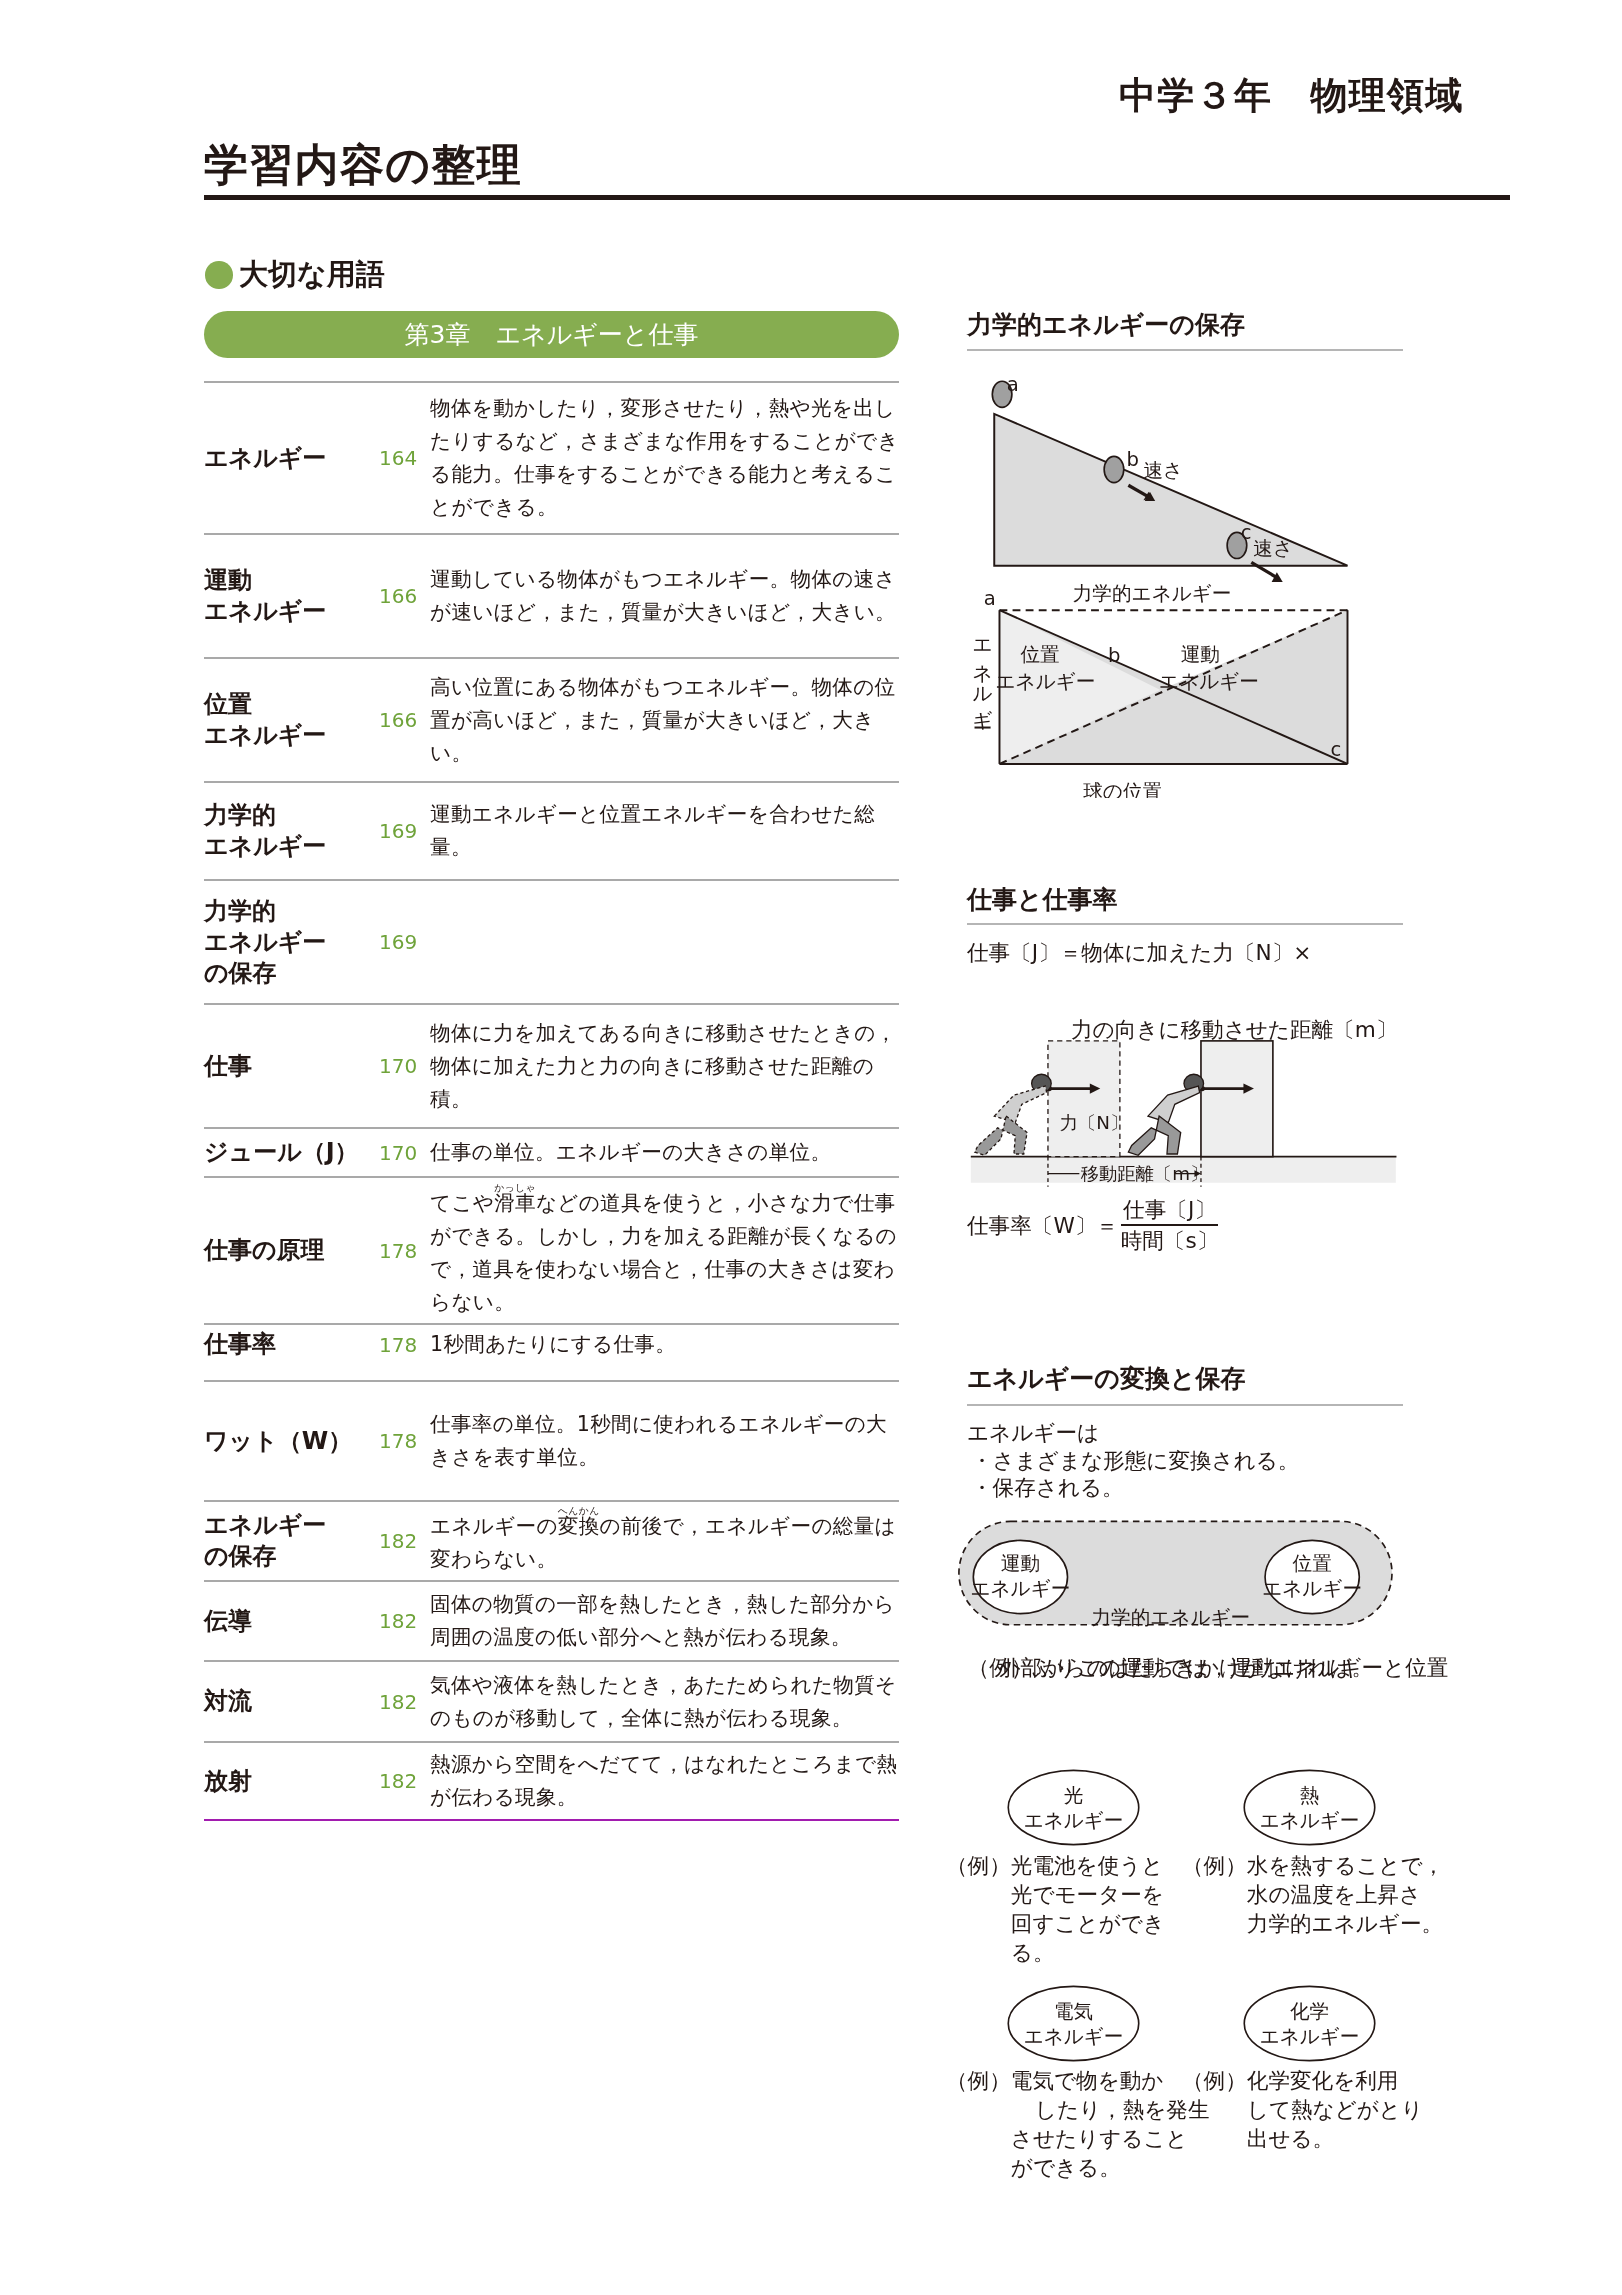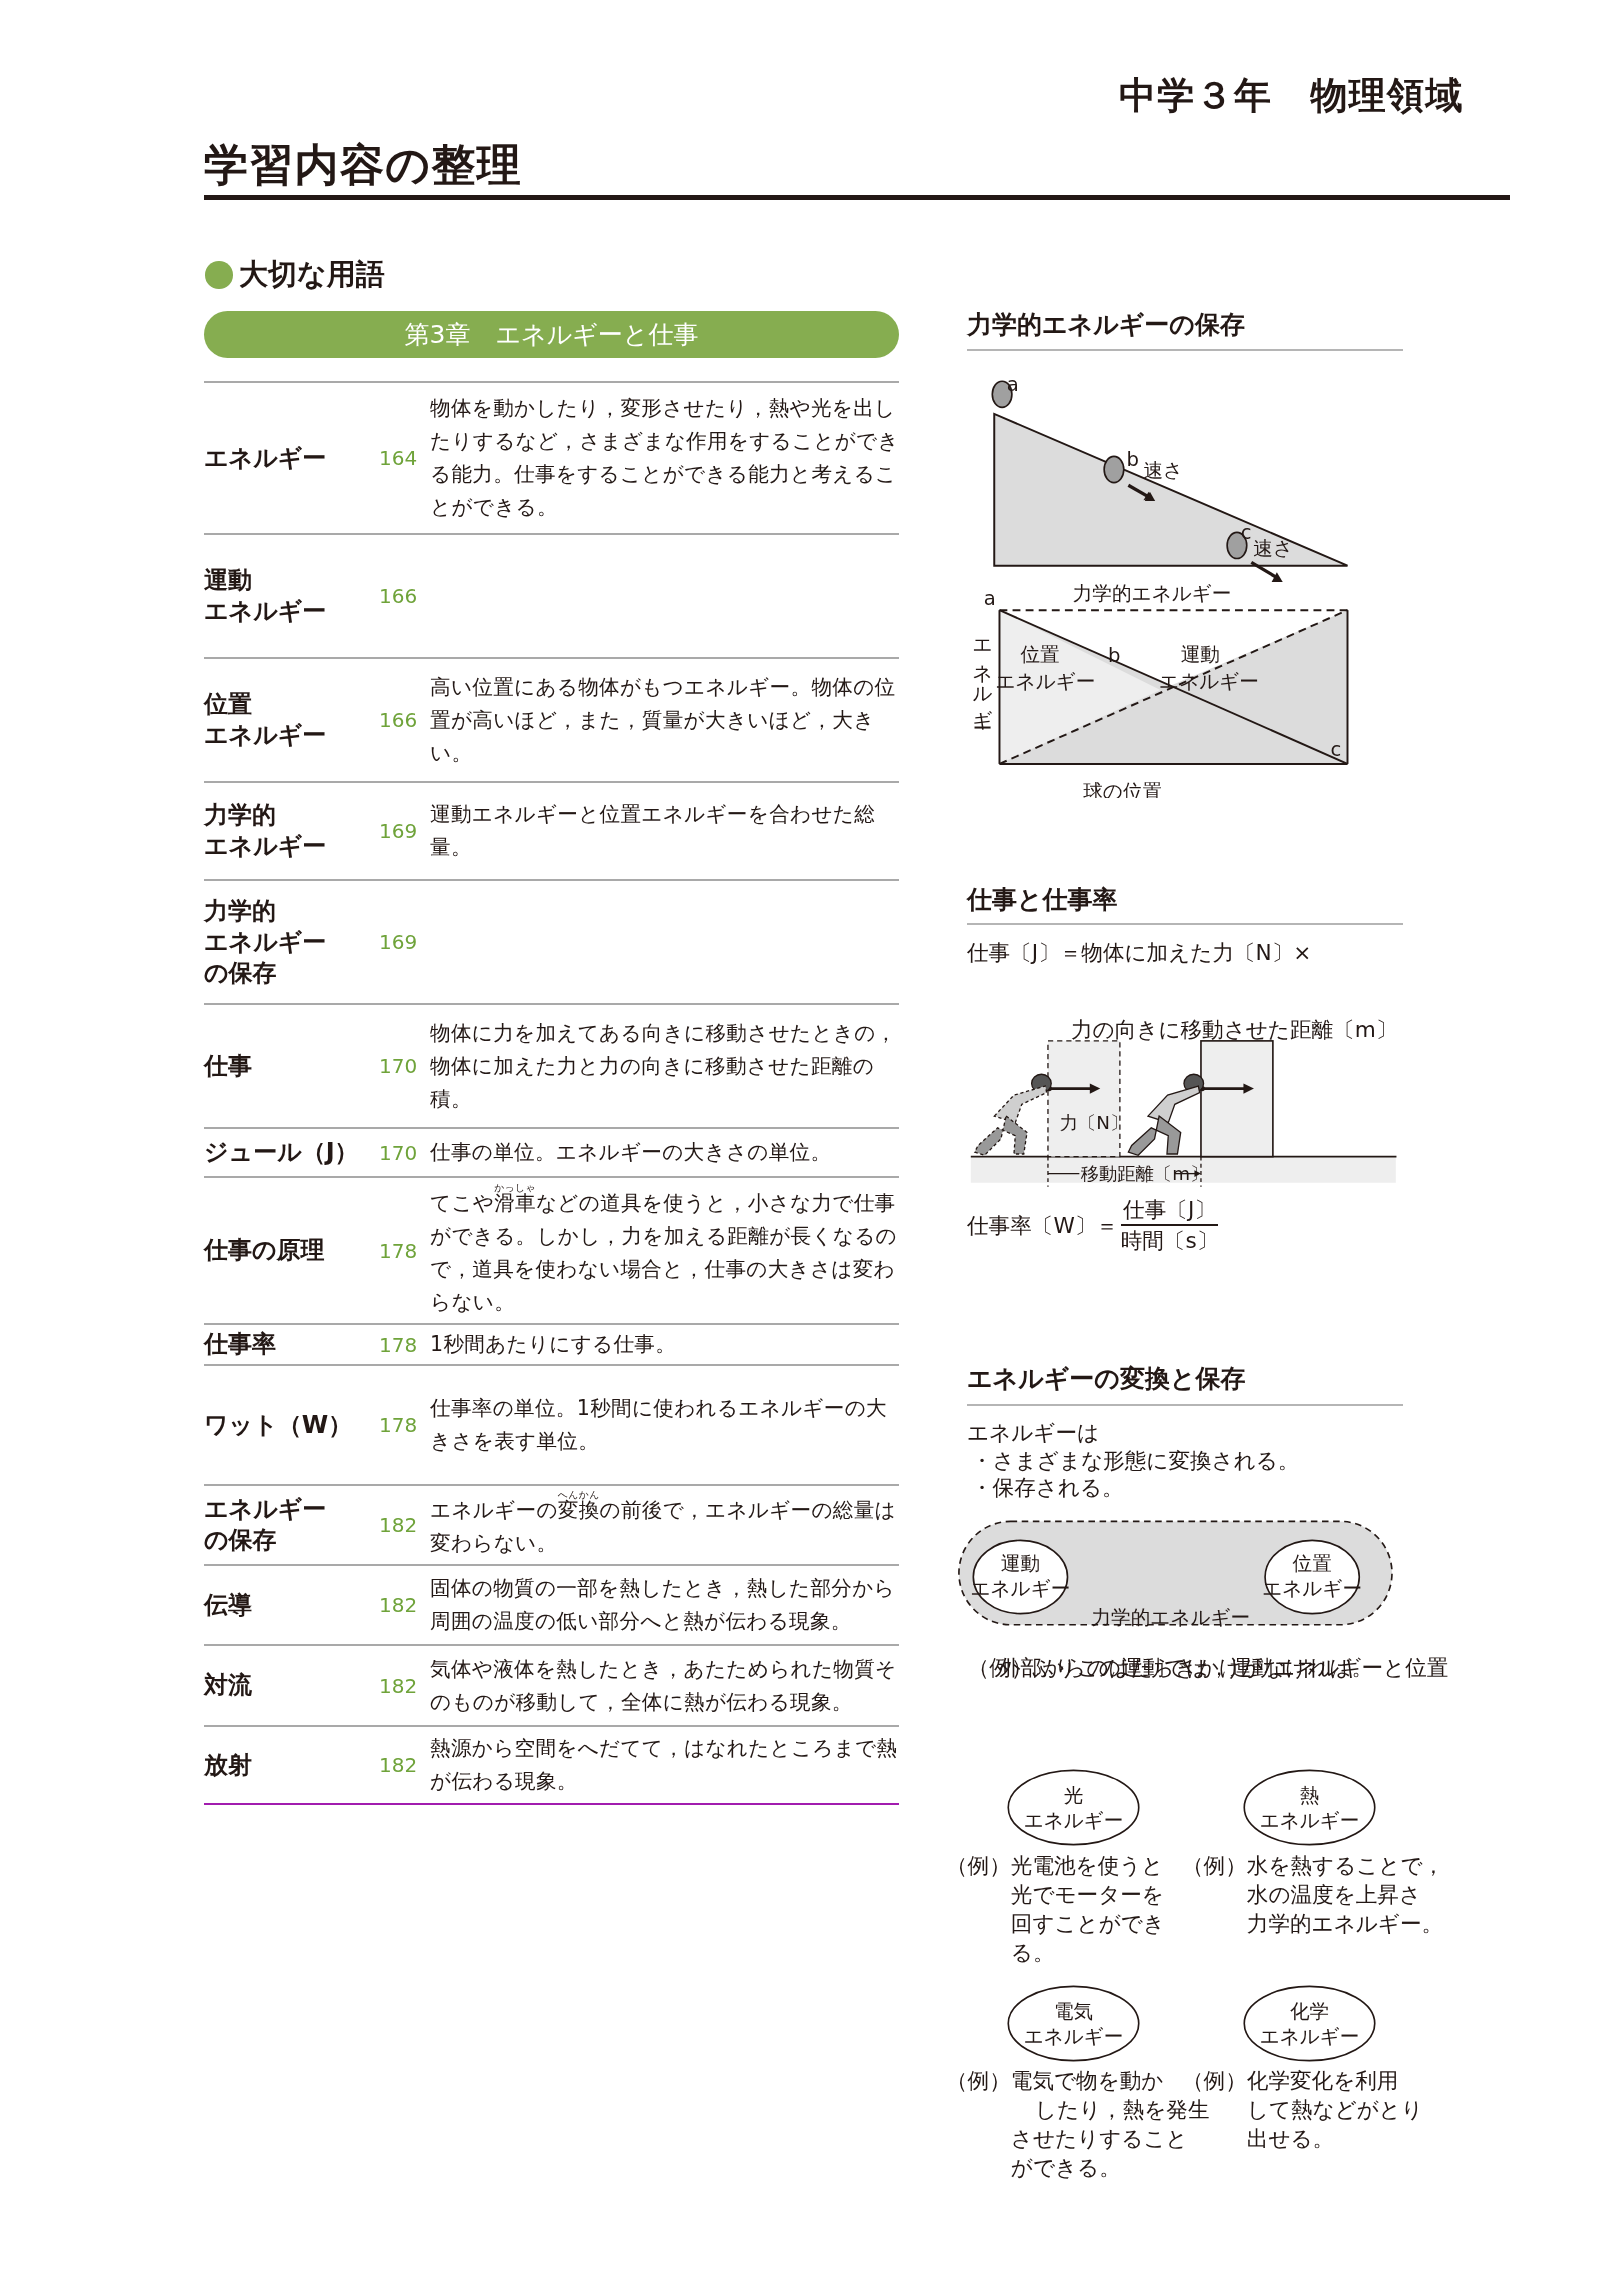--- a/index.html
+++ b/index.html
@@ -43,20 +43,21 @@
 <div class="abs terms" id="terms">
     <div class="row" style="height: 152px;">
       <div class="term">エネルギー</div>
       <div class="page" style="color: rgb(111, 163, 58);">164</div>
       <div class="desc">物体を動かしたり，変形させたり，熱や光を出したりするなど，さまざまな作用をすることができる能力。仕事をすることができる能力と考えることができる。</div>
     </div>
     <div class="row" style="height: 124px;">
       <div class="term">運動
 エネルギー</div>
       <div class="page" style="color: rgb(111, 163, 58);">166</div>
+      <div class="desc">運動している物体がもつエネルギー。物体の速さが速いほど，また，質量が大きいほど，大きい。</div>
     </div>
     <div class="row" style="height: 124px;">
       <div class="term">位置
 エネルギー</div>
       <div class="page" style="color: rgb(111, 163, 58);">166</div>
       <div class="desc">高い位置にある物体がもつエネルギー。物体の位置が高いほど，また，質量が大きいほど，大きい。</div>
     </div>
     <div class="row" style="height: 98px;">
       <div class="term">力学的
 エネルギー</div>
@@ -82,21 +83,21 @@
     <div class="row" style="height: 147px;">
       <div class="term">仕事の原理</div>
       <div class="page" style="color: rgb(111, 163, 58);">178</div>
       <div class="desc"><span>てこや</span><ruby><span>滑車</span><rt>かっしゃ</rt></ruby><span>などの道具を使うと，小さな力で仕事ができる。しかし，力を加える距離が長くなるので，道具を使わない場合と，仕事の大きさは変わらない。</span></div>
     </div>
     <div class="row" style="height: 41px;">
       <div class="term">仕事率</div>
       <div class="page" style="color: rgb(111, 163, 58);">178</div>
       <div class="desc">1秒間あたりにする仕事。</div>
     </div>
-    <div class="row" style="height: 120px;">
+    <div class="row" style="height: 120px; margin-top: 16px;">
       <div class="term">ワット（W）</div>
       <div class="page" style="color: rgb(111, 163, 58);">178</div>
       <div class="desc">仕事率の単位。1秒間に使われるエネルギーの大きさを表す単位。</div>
     </div>
     <div class="row" style="height: 80px;">
       <div class="term">エネルギー
 の保存</div>
       <div class="page" style="color: rgb(111, 163, 58);">182</div>
       <div class="desc"><span>エネルギーの</span><ruby><span>変換</span><rt>へんかん</rt></ruby><span>の前後で，エネルギーの総量は変わらない。</span></div>
     </div>

